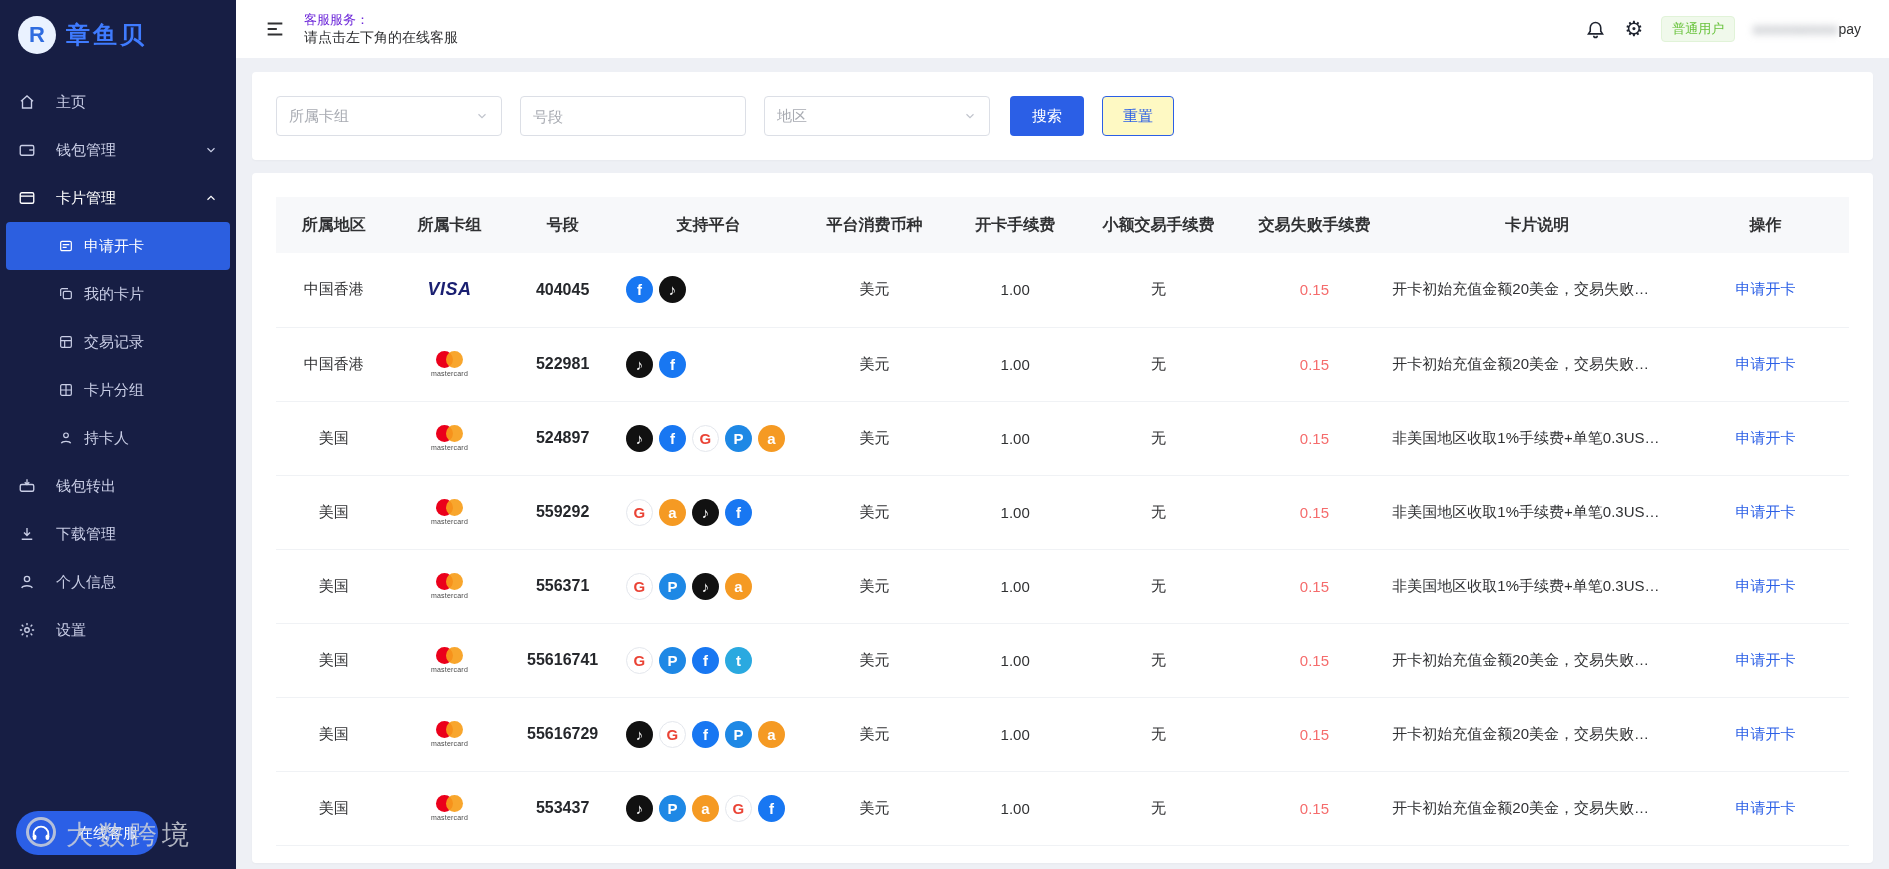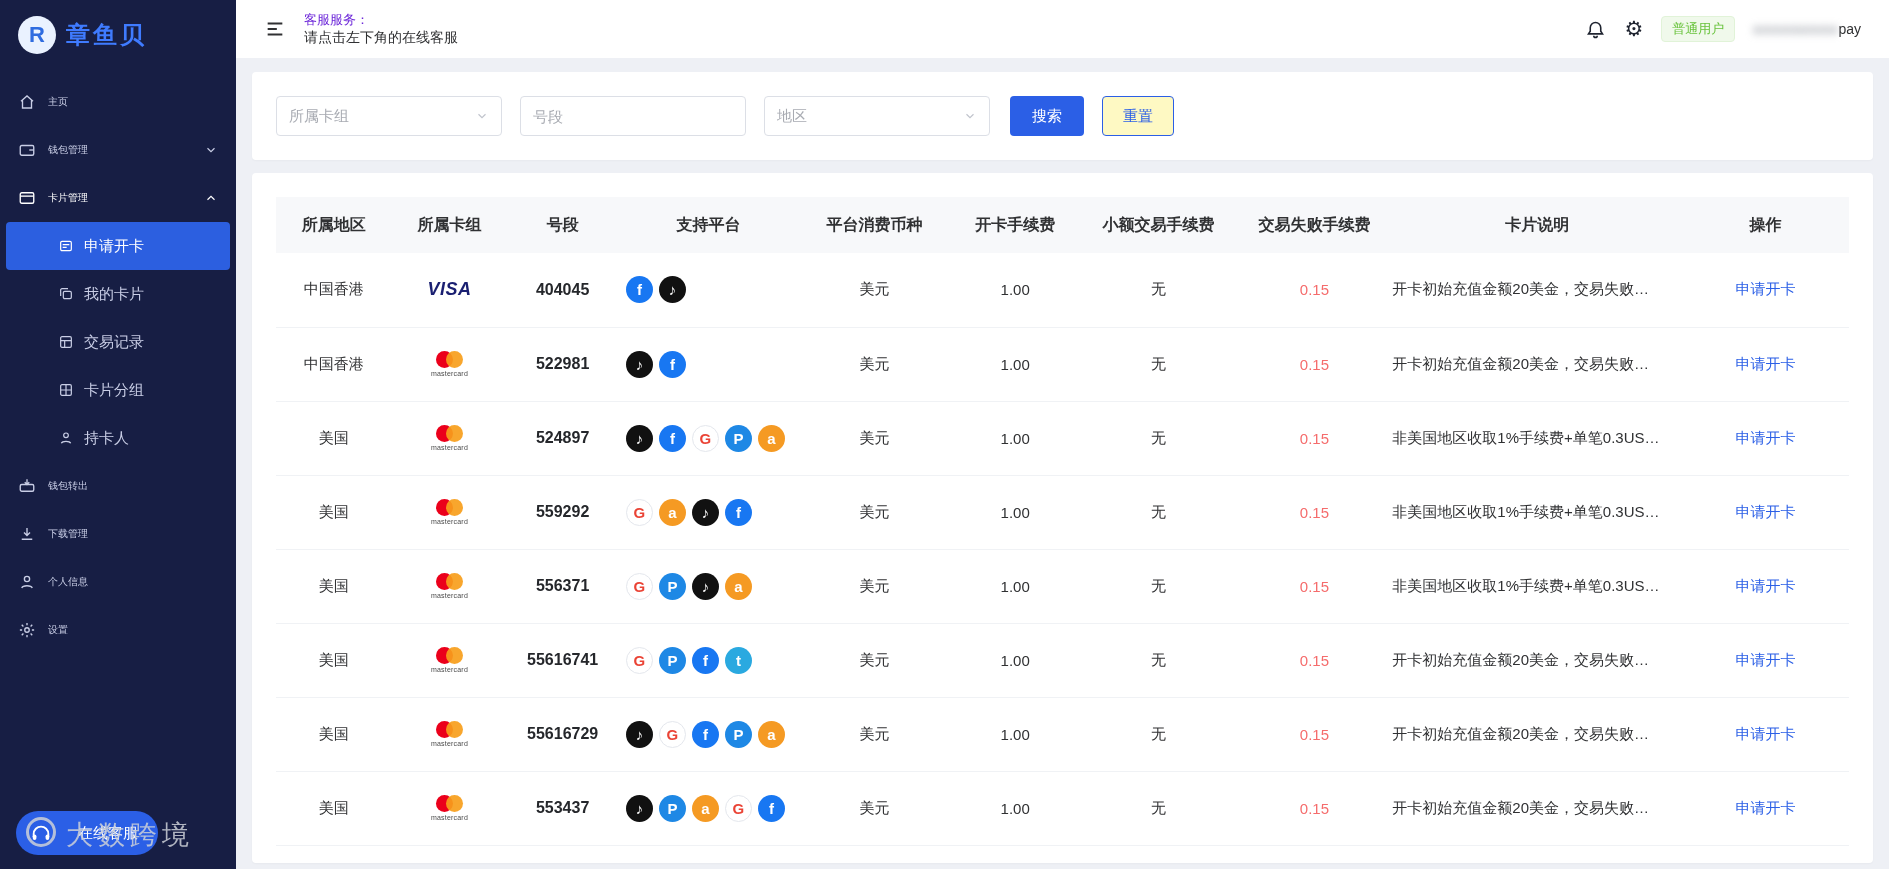--- a/index.html
+++ b/index.html
@@ -5,21 +5,21 @@
   * { margin:0; padding:0; box-sizing:border-box; }
   html,body { width:1889px; height:869px; overflow:hidden; font-family:"Liberation Sans","DejaVu Sans",sans-serif; background:#eef0f5; }
   .app { display:flex; width:100%; height:100%; }
 
   
   .sidebar { width:236px; min-width:236px; height:100%; background:#171e44; position:relative; color:#c9cee6; }
   .logo { display:flex; align-items:center; gap:10px; padding:16px 18px 14px 18px; }
   .logo-icon { width:38px; height:38px; border-radius:50%; background:#eaf2ff; color:#2f6ce0; font-weight:800; font-size:22px; display:flex; align-items:center; justify-content:center; }
   .logo-text { color:#3f7bff; font-size:24px; font-weight:700; letter-spacing:3px; }
   .nav { padding-top:10px; }
-  .nav-item { height:48px; display:flex; align-items:center; gap:12px; padding:0 18px; font-size:10px; cursor:pointer; color:#c9cee6; }
+  .nav-item { height:48px; display:flex; align-items:center; gap:20px; padding:0 18px; font-size:15px; cursor:pointer; color:#c9cee6; }
   .nav-item.parent-open { color:#ffffff; }
   .nav-item .icn { width:18px; height:18px; display:inline-flex; }
   .nav-item .chev { margin-left:auto; width:14px; height:14px; display:inline-flex; }
   .sub-item { height:48px; display:flex; align-items:center; gap:10px; padding-left:52px; font-size:15px; color:#c9cee6; cursor:pointer; margin:0 6px; border-radius:4px; }
   .sub-item .icn { width:16px; height:16px; display:inline-flex; }
   .sub-item.active { background:#2c5fe0; color:#ffffff; }
   svg { display:block; }
 
   .service-float { position:absolute; left:16px; bottom:14px; display:flex; align-items:center; gap:24px; background:#2b5fe6; color:#fff; border-radius:26px; padding:9px 20px 9px 12px; font-size:15px; cursor:pointer; z-index:1; }
   .sf-icn { width:26px; height:26px; border-radius:50%; display:flex; align-items:center; justify-content:center; }

